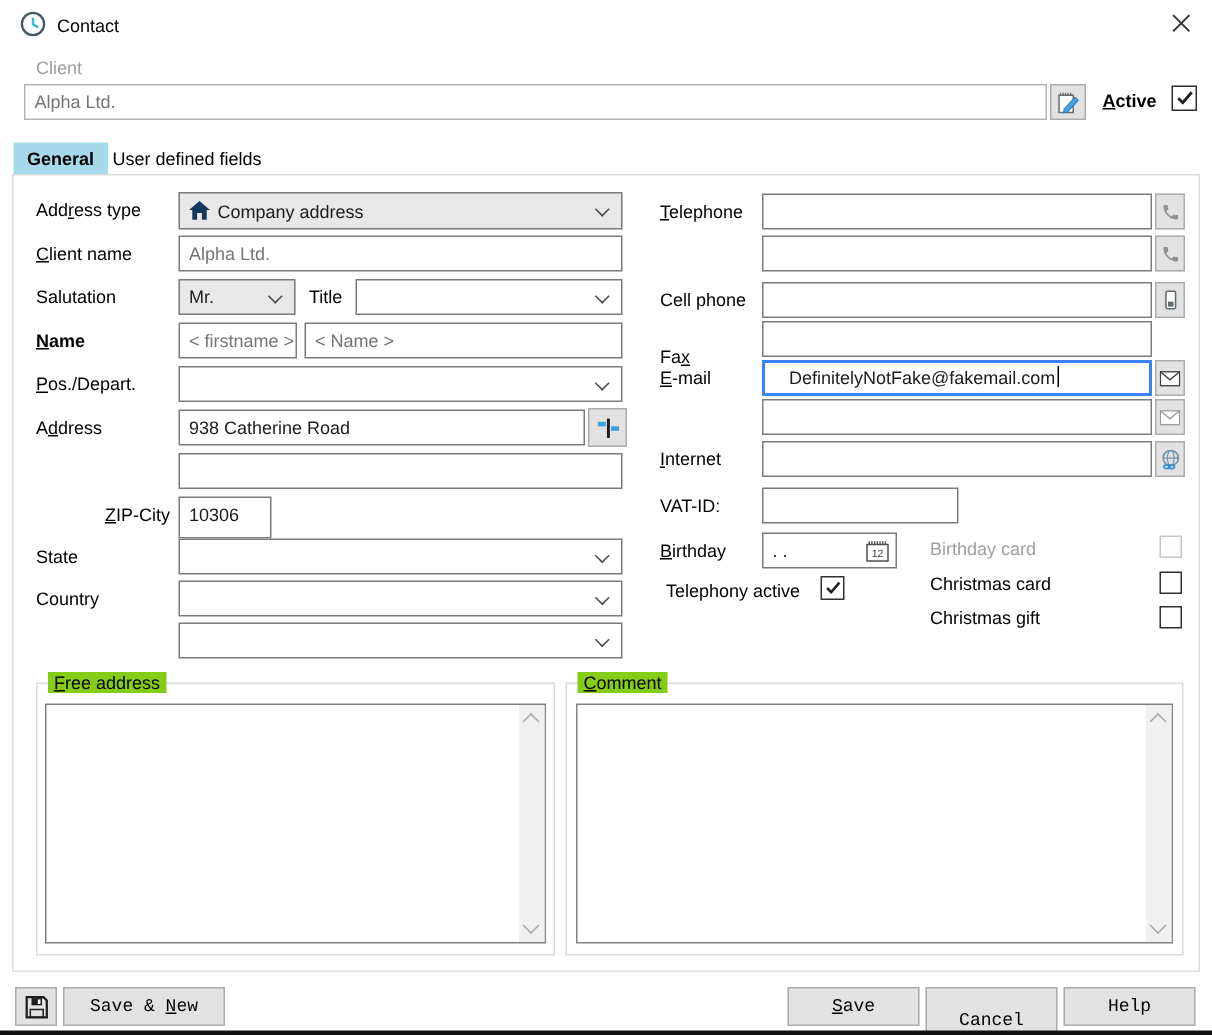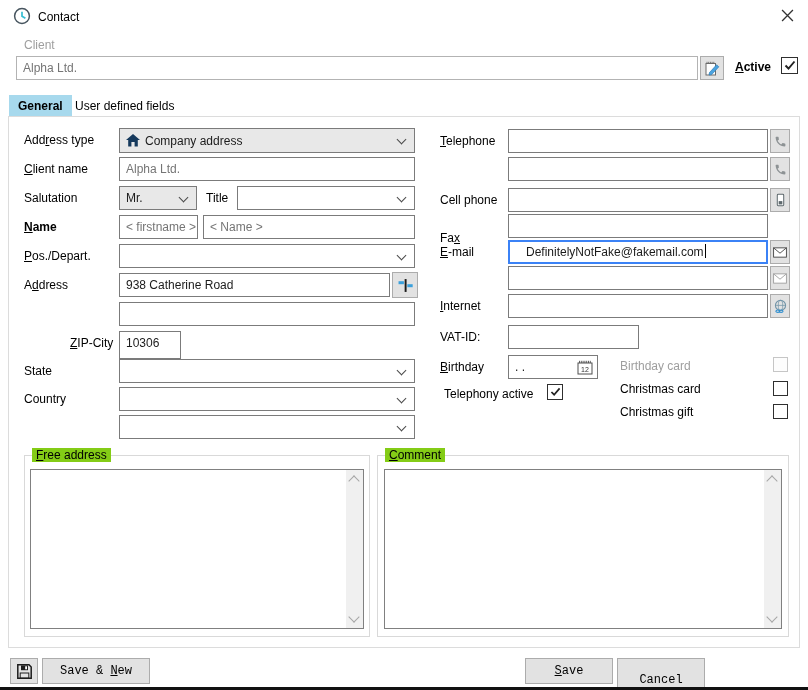--- a/index.html
+++ b/index.html
@@ -316,15 +316,18 @@
   </div>
   <div class="btn" style="left:42px;top:658px;width:108px;height:26px;">
     <span><span>Save &amp; </span><u>N</u><span>ew</span></span>
   </div>
   <div class="btn" style="left:525px;top:658px;width:88px;height:26px;">
     <span><span></span><u>S</u><span>ave</span></span>
   </div>
   <div class="btn" style="left:617px;top:658px;width:88px;height:44px;">
     <span><span>Cancel</span><u></u><span></span></span>
   </div>
+  <div class="btn" style="left:709px;top:658px;width:88px;height:26px;">
+    <span><span>Help</span><u></u><span></span></span>
+  </div>
 
   <div class="abs" style="left:0;top:687px;width:808px;height:3px;background:#111;"></div>
 </div>
 
 </body></html>

